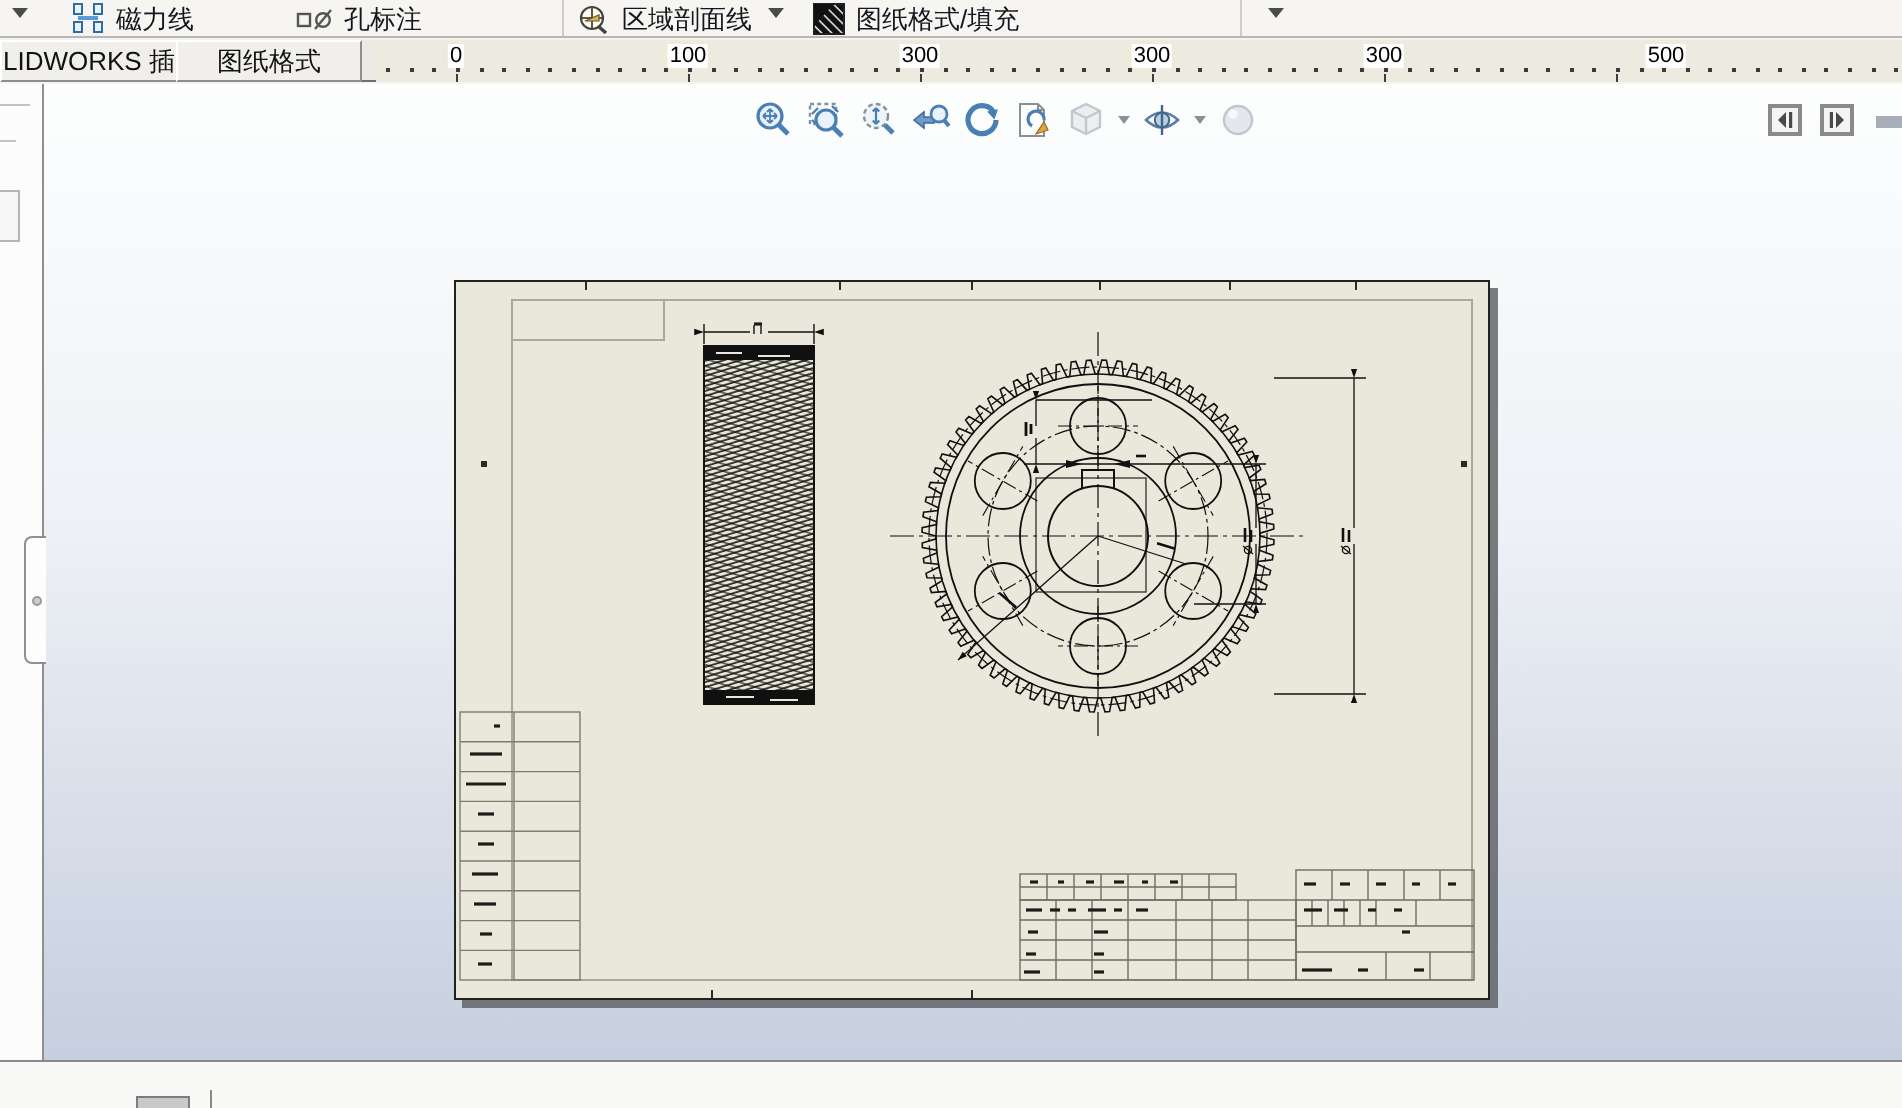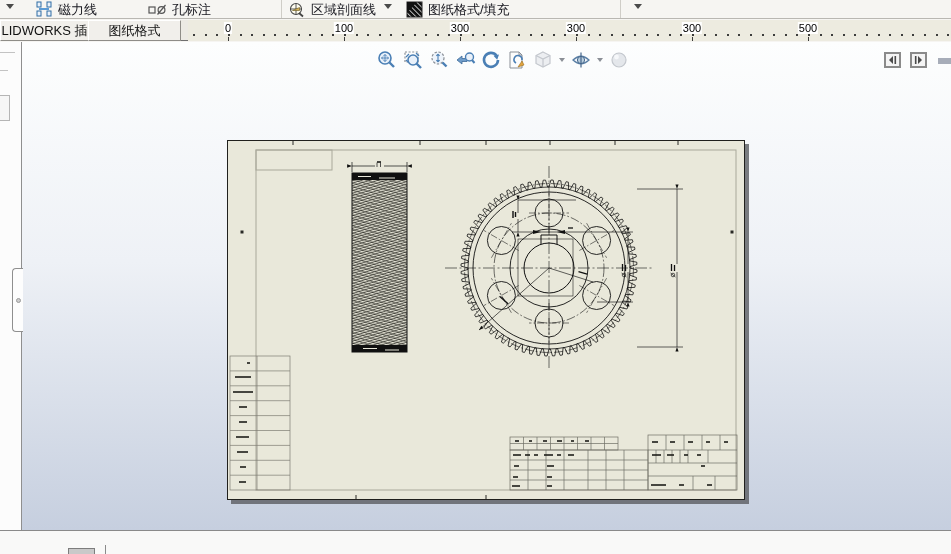--- a/index.html
+++ b/index.html
@@ -187,21 +187,21 @@
       <span class="rlab" style="left: 40px;">0</span>
       <span class="rlab-tick" style="left: 40px;"></span>
       <span class="rlab" style="left: 156px;">100</span>
       <span class="rlab-tick" style="left: 156px;"></span>
       <span class="rlab" style="left: 272px;">300</span>
       <span class="rlab-tick" style="left: 272px;"></span>
       <span class="rlab" style="left: 388px;">300</span>
       <span class="rlab-tick" style="left: 388px;"></span>
       <span class="rlab" style="left: 504px;">300</span>
       <span class="rlab-tick" style="left: 504px;"></span>
-      <span class="rlab" style="left: 620px;">500</span>
+      <span class="rlab" style="left: 645px;">500</span>
       <span class="rlab-tick" style="left: 620px;"></span>
     </div>
 </div>
 
 <div class="viewport">
 
   <div class="left-strip">
     <div class="frag" style="left:0; top:10px; width:15px; height:1px;"></div>
     <div class="frag" style="left:0; top:28px; width:8px; height:1px;"></div>
     <div class="frag-box" style="left:-6px; top:53px; width:16px; height:26px;"></div>

